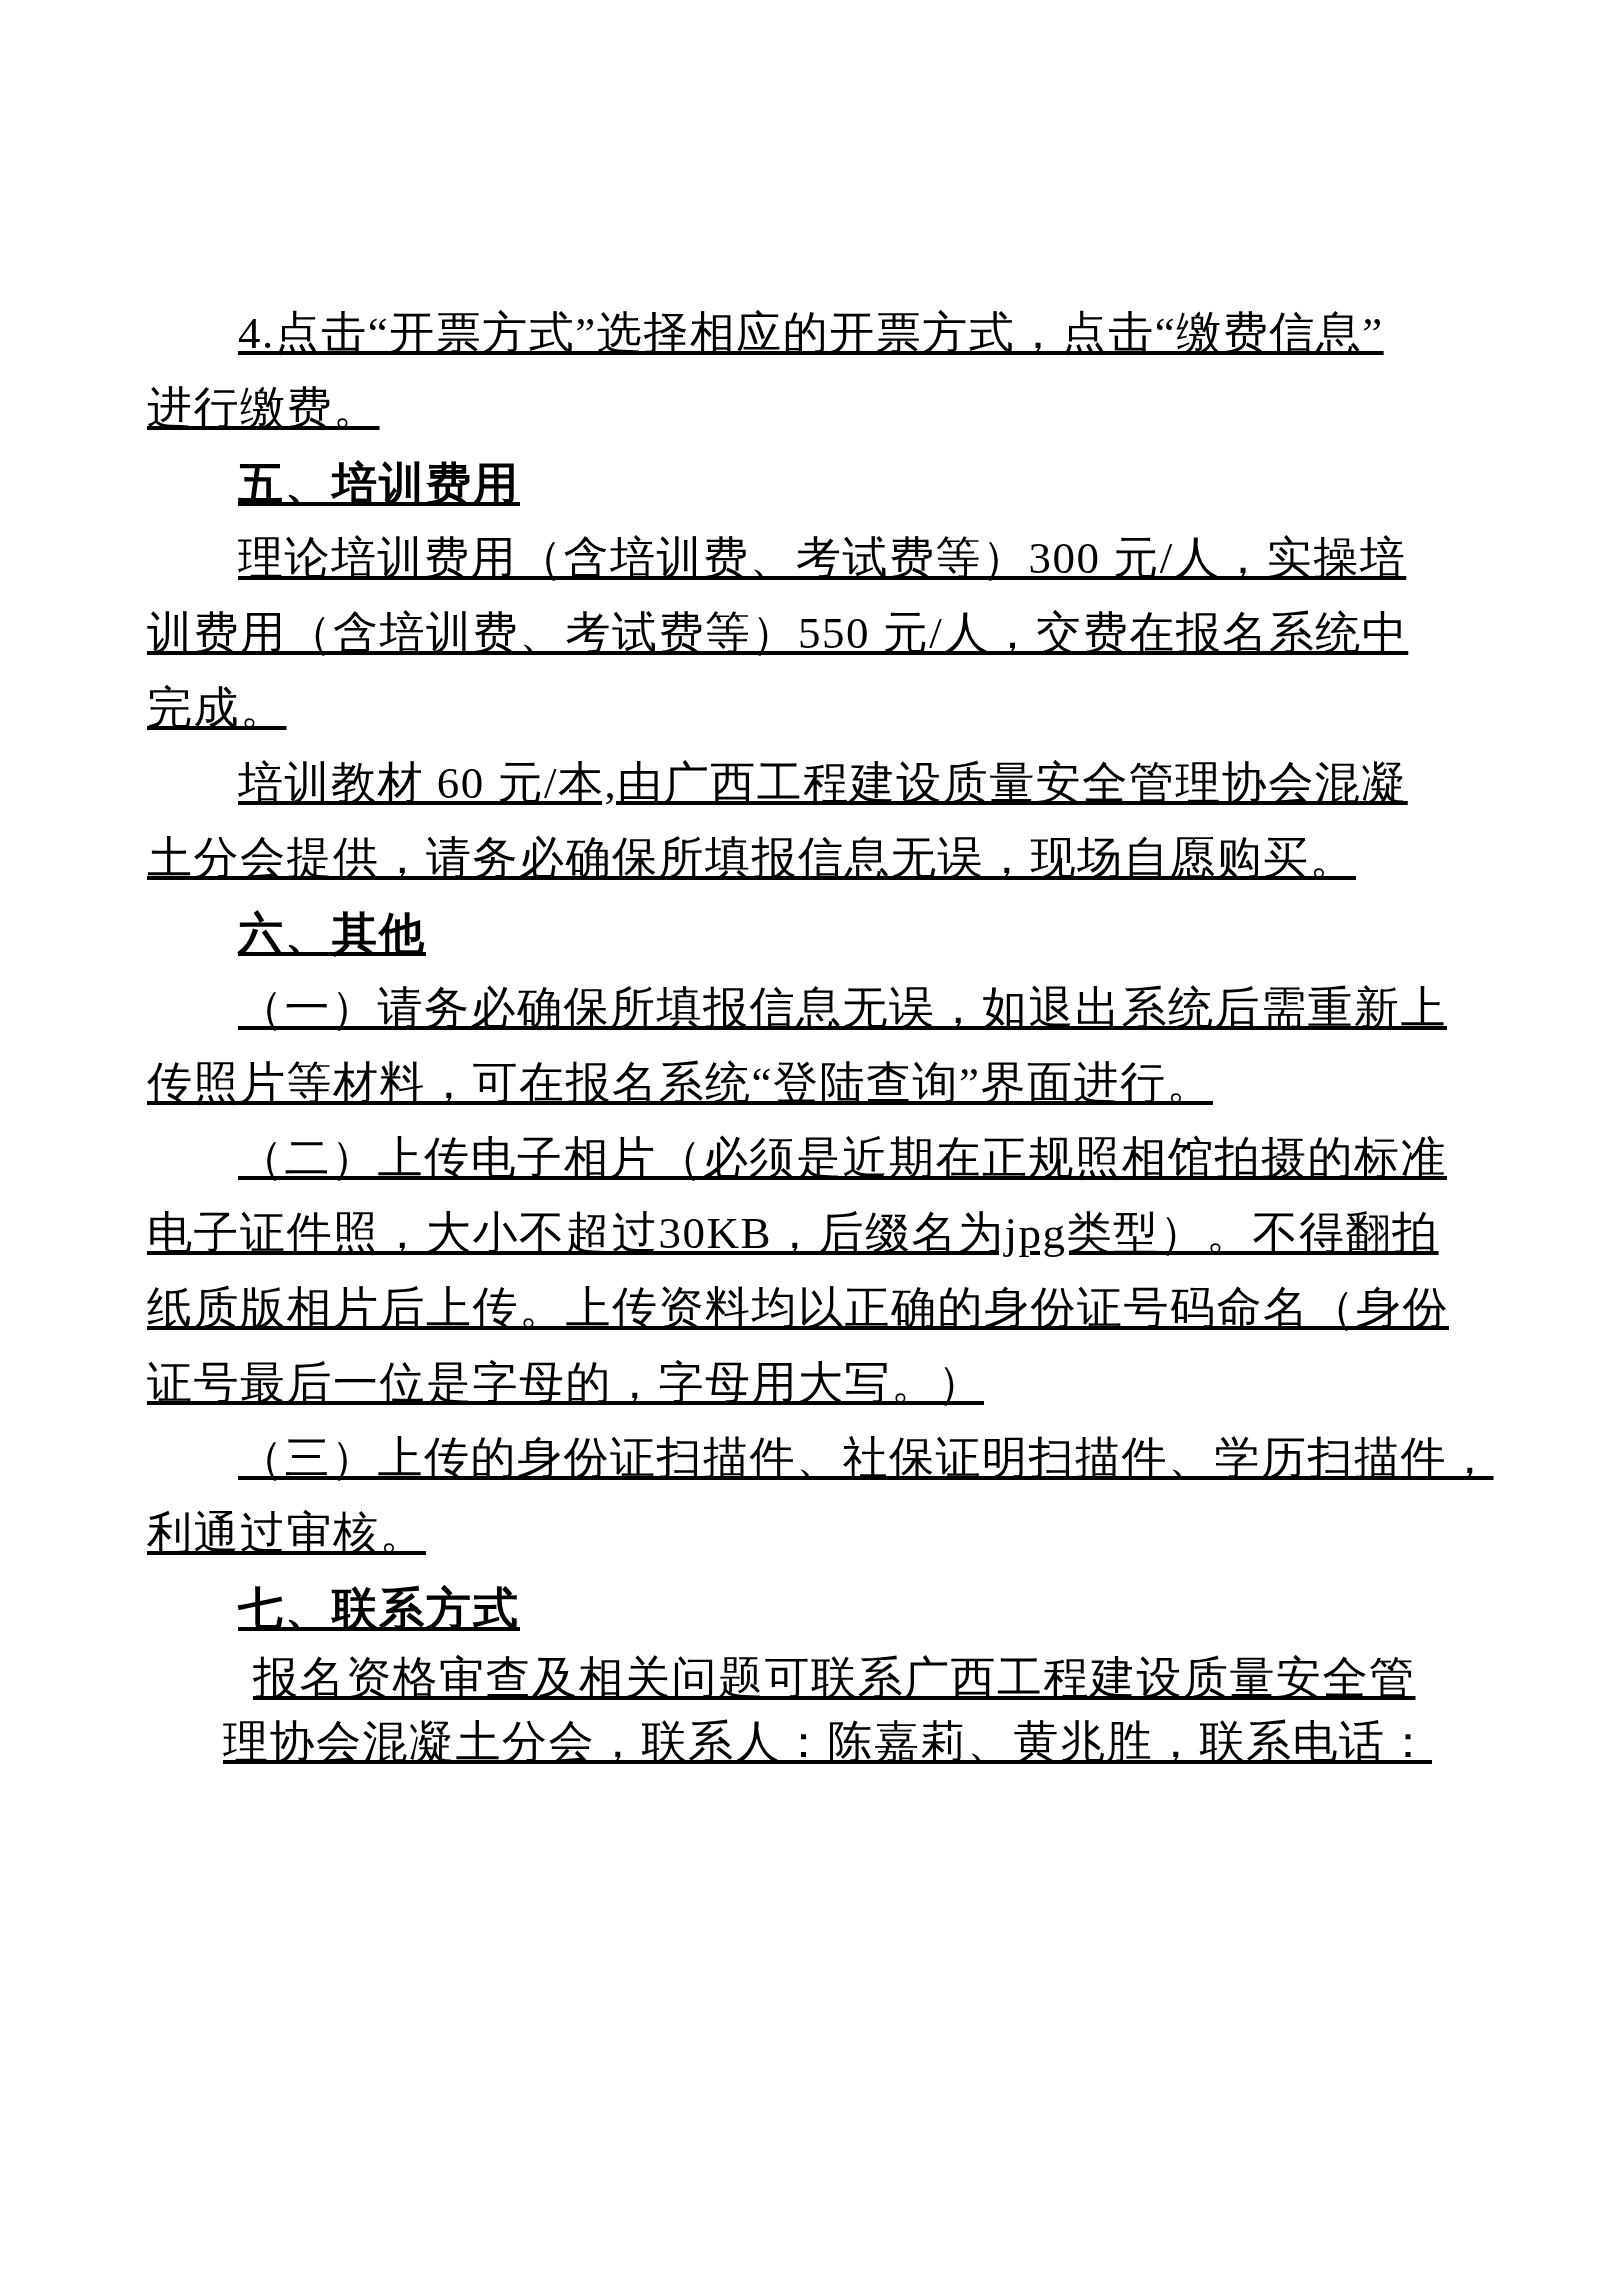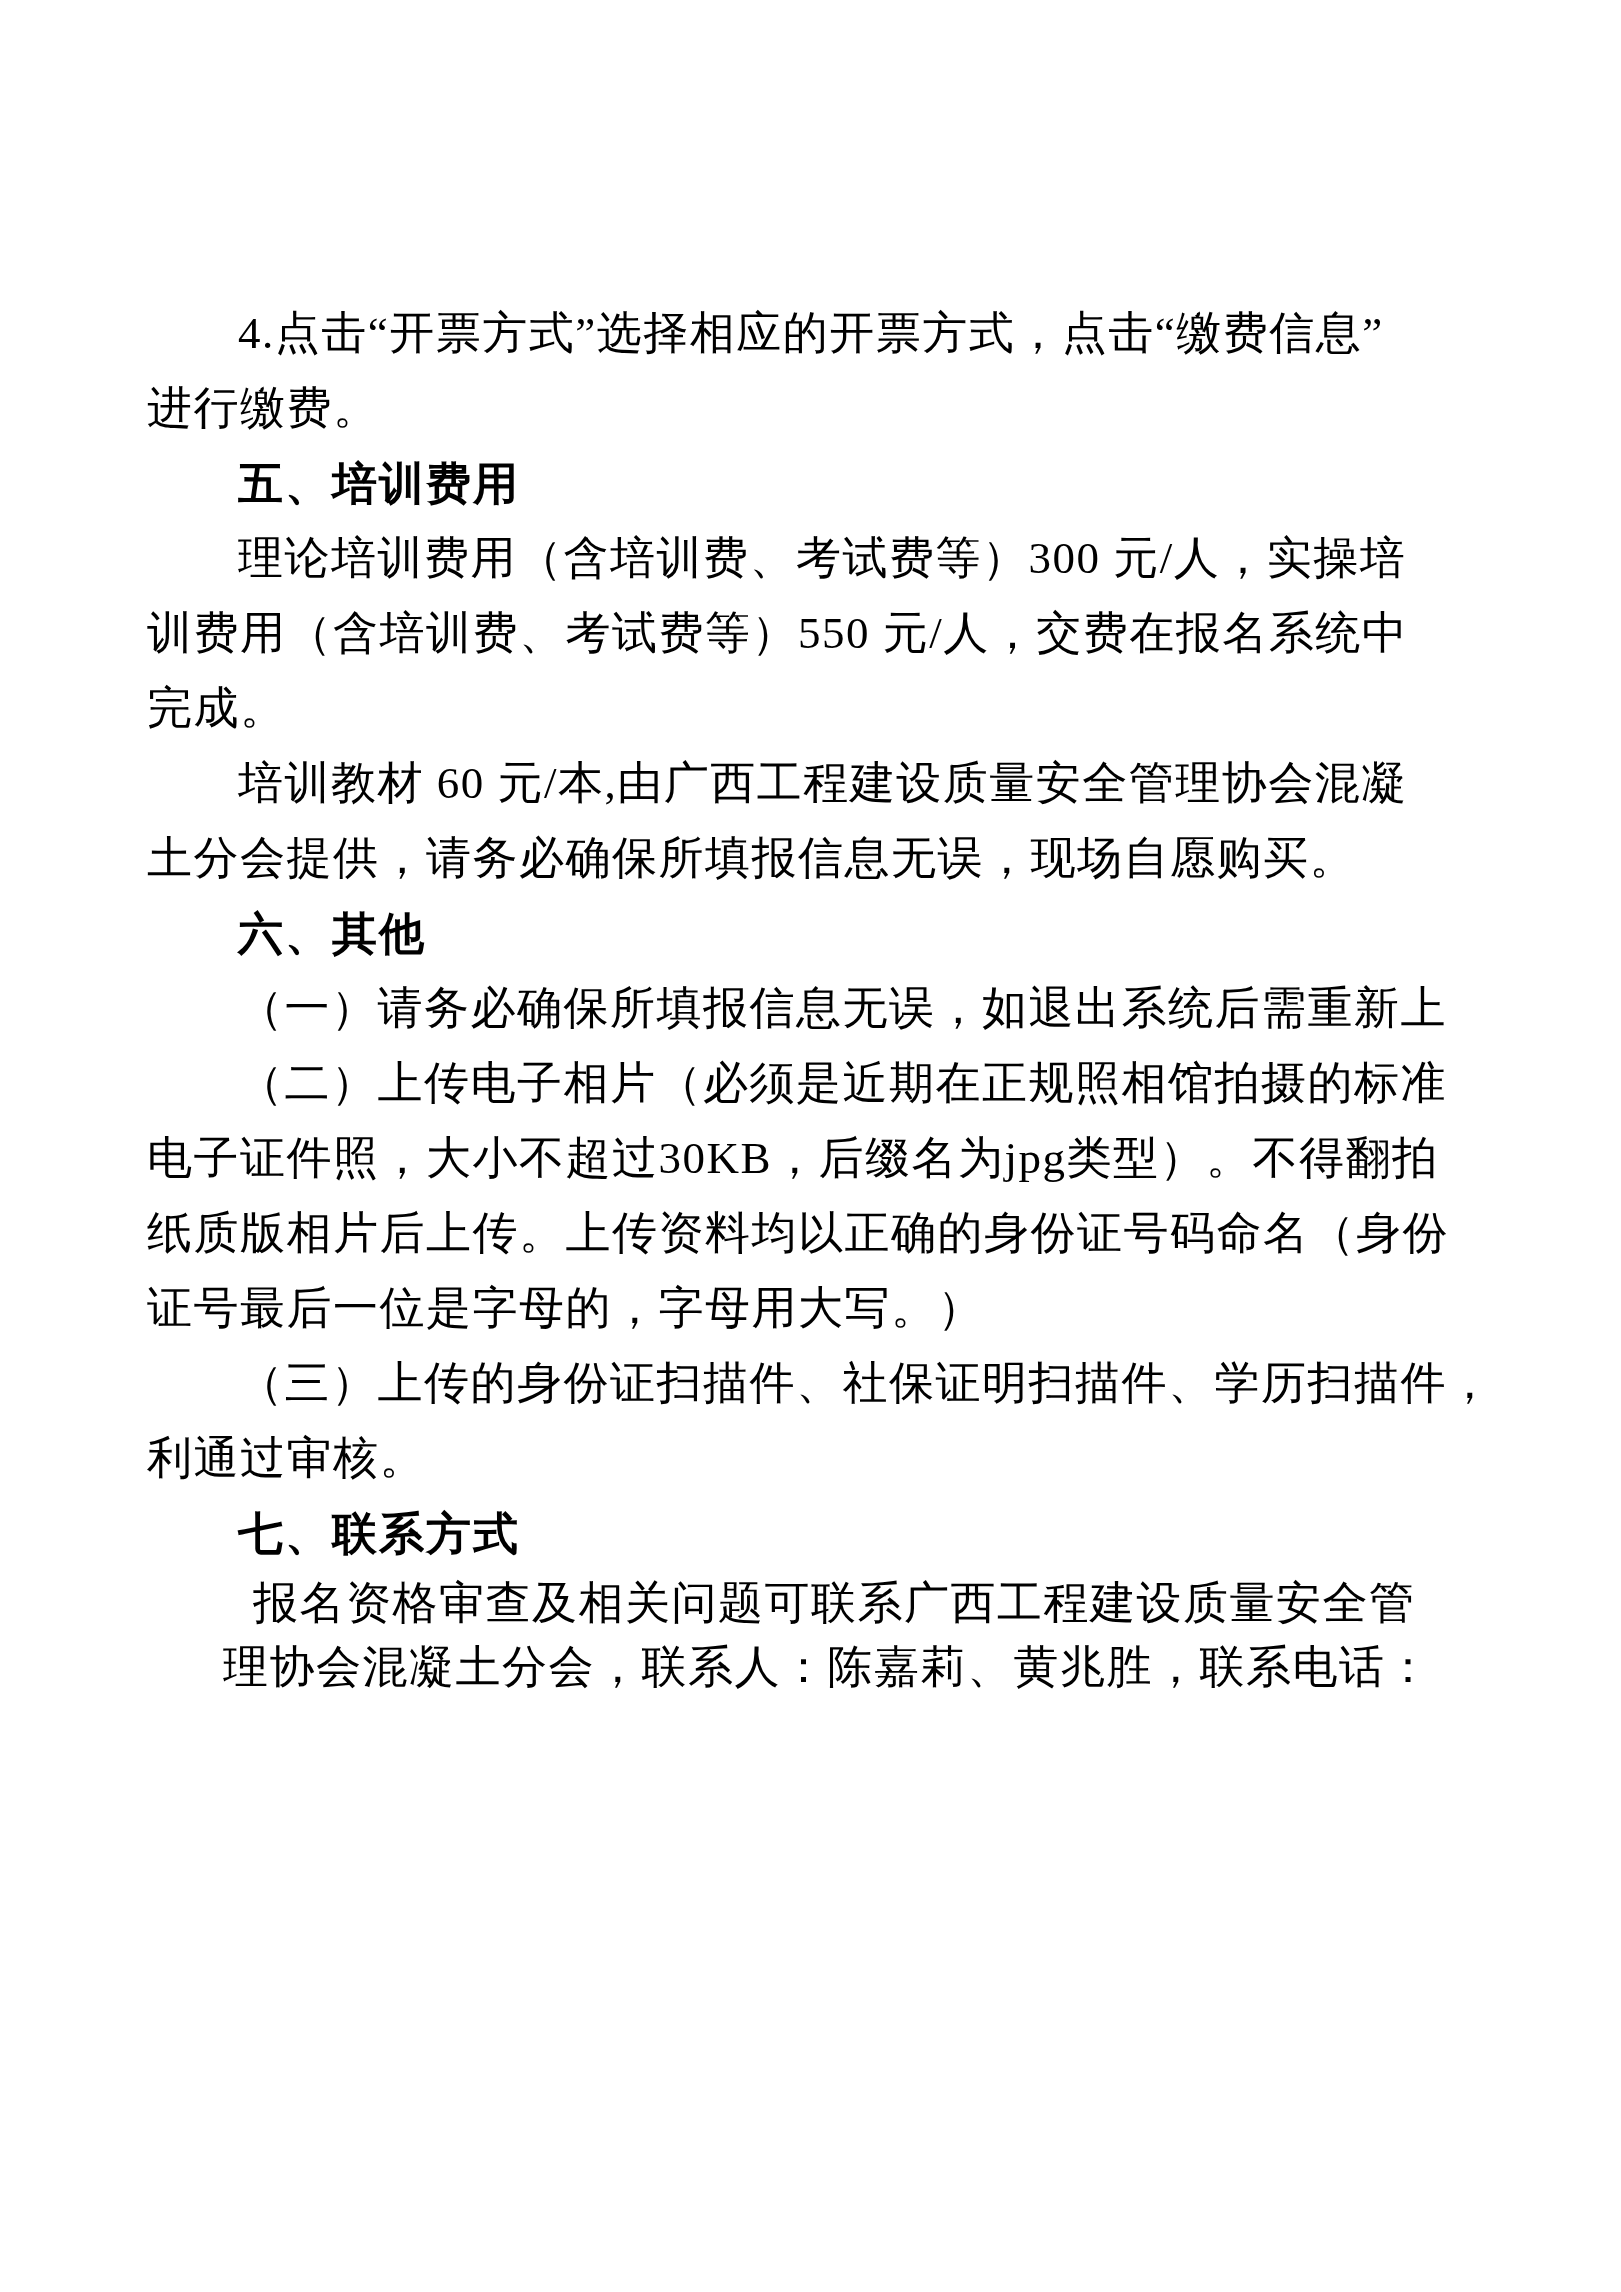--- a/index.html
+++ b/index.html
@@ -26,20 +26,21 @@
     top: 296px;
     left: 147px;
     width: 1333px;
   }
   .line {
     font-size: 45px;
     line-height: 75px;
     letter-spacing: 1.5px;
     white-space: nowrap;
     font-family: "Liberation Serif", "DejaVu Serif", serif;
+    text-decoration: underline;
   }
   .indent {
     padding-left: 91px;
   }
   .heading {
     font-family: "Liberation Sans", "DejaVu Sans", sans-serif;
     font-weight: bold;
     letter-spacing: 2px;
   }
   .contact {
@@ -60,20 +61,21 @@
     <div class="line indent">4.点击“开票方式”选择相应的开票方式，点击“缴费信息”</div>
     <div class="line">进行缴费。</div>
     <div class="line indent heading">五、培训费用</div>
     <div class="line indent">理论培训费用（含培训费、考试费等）300 元/人，实操培</div>
     <div class="line">训费用（含培训费、考试费等）550 元/人，交费在报名系统中</div>
     <div class="line">完成。</div>
     <div class="line indent">培训教材 60 元/本,由广西工程建设质量安全管理协会混凝</div>
     <div class="line">土分会提供，请务必确保所填报信息无误，现场自愿购买。</div>
     <div class="line indent heading">六、其他</div>
     <div class="line indent">（一）请务必确保所填报信息无误，如退出系统后需重新上</div>
+    <div class="line">传照片等材料，可在报名系统“登陆查询”界面进行。</div>
     <div class="line indent">（二）上传电子相片（必须是近期在正规照相馆拍摄的标准</div>
     <div class="line">电子证件照，大小不超过30KB，后缀名为jpg类型）。不得翻拍</div>
     <div class="line">纸质版相片后上传。上传资料均以正确的身份证号码命名（身份</div>
     <div class="line">证号最后一位是字母的，字母用大写。）</div>
     <div class="line indent">（三）上传的身份证扫描件、社保证明扫描件、学历扫描件，</div>
     <div class="line">利通过审核。</div>
     <div class="line indent heading">七、联系方式</div>
     <div class="line contact contact-1">报名资格审查及相关问题可联系广西工程建设质量安全管</div>
     <div class="line contact contact-2">理协会混凝土分会，联系人：陈嘉莉、黄兆胜，联系电话：</div>
   </div>

